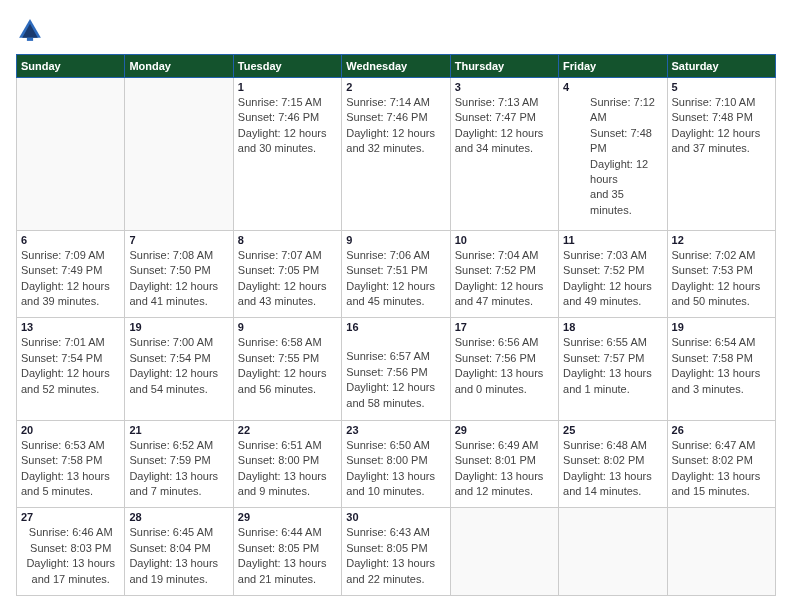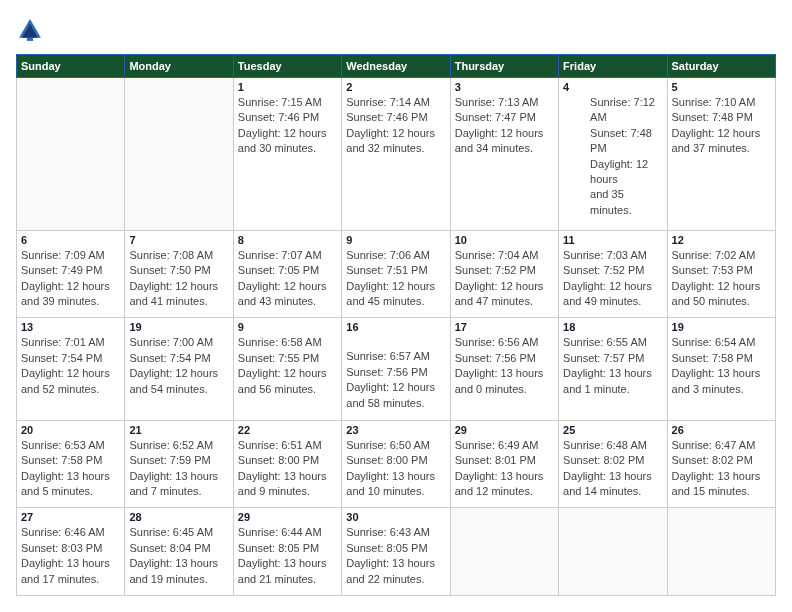--- a/index.html
+++ b/index.html
@@ -320,21 +320,21 @@
             <span class="day-num">26</span>
             <div class="day-info" style="white-space: pre-line;">Sunrise: 6:47 AM
 Sunset: 8:02 PM
 Daylight: 13 hours
 and 15 minutes.</div>
           </td>
         </tr>
         <tr>
           <td>
             <span class="day-num">27</span>
-            <div class="day-info" style="white-space: pre-line;">Sunrise: 6:46 AM
+            <div class="day-info" style="white-space: pre-line; text-align: center;">Sunrise: 6:46 AM
 Sunset: 8:03 PM
 Daylight: 13 hours
 and 17 minutes.</div>
           </td>
           <td>
             <span class="day-num">28</span>
             <div class="day-info" style="white-space: pre-line;">Sunrise: 6:45 AM
 Sunset: 8:04 PM
 Daylight: 13 hours
 and 19 minutes.</div>

